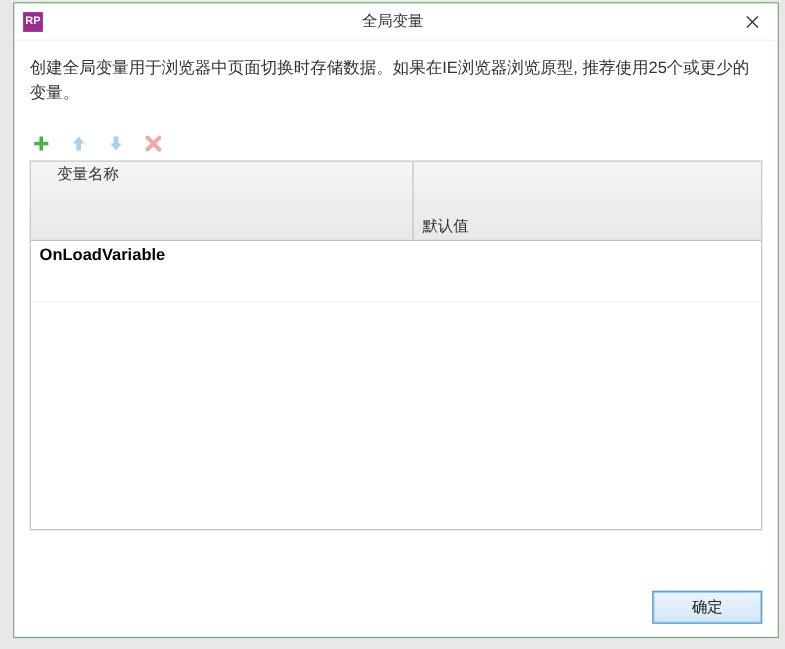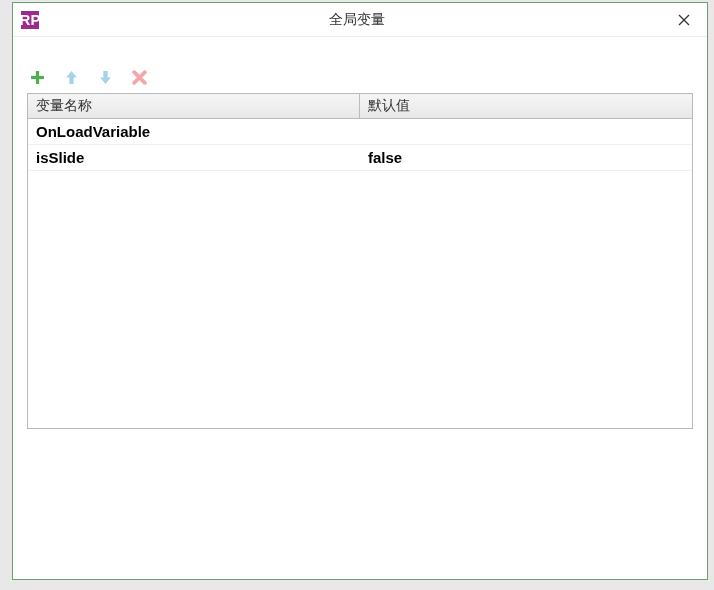--- a/index.html
+++ b/index.html
@@ -34,21 +34,21 @@
       border-bottom: 1px solid #eee;
     }
     .app-icon {
       width: 18px;
       height: 18px;
       background: #9b2a8e;
       display: flex;
       align-items: center;
       justify-content: center;
       color: #fff;
-      font-size: 15px;
+      font-size: 10px;
       font-weight: bold;
       margin-right: 6px;
     }
     .title-text {
       flex: 1;
       font-size: 14px;
       color: #333;
       text-align: center;
     }
     .close-btn {
@@ -94,35 +94,37 @@
       margin: 0 14px;
       border: 1px solid #bbb;
       height: 336px;
       background: #fff;
       overflow: hidden;
     }
     .thead {
       display: flex;
       background: linear-gradient(#f5f5f5, #e8e8e8);
       border-bottom: 1px solid #bbb;
+      padding-left: 16px;
     }
     .th {
       padding: 3px 8px;
       font-size: 14px;
       color: #333;
       border-right: 1px solid #bbb;
     }
     .th:last-child {
       border-right: none;
     }
     .col-name {
       width: 332px;
     }
     .col-value {
       flex: 1;
+      margin-top: 47px;
     }
     .tbody {
     }
     .trow {
       display: flex;
       border-bottom: 1px solid #f0f0f0;
     }
     .td {
       padding: 4px 8px;
       font-size: 15px;
@@ -159,20 +161,21 @@
     <div class="title-text">全局变量</div>
     <div class="close-btn">
       <svg viewBox="0 0 12 12">
         <line x1="1" y1="1" x2="11" y2="11" stroke="#333" stroke-width="1.2"></line>
         <line x1="11" y1="1" x2="1" y2="11" stroke="#333" stroke-width="1.2"></line>
       </svg>
     </div>
   </div>
 
   <div class="content">
+    <p class="desc">创建全局变量用于浏览器中页面切换时存储数据。如果在IE浏览器浏览原型, 推荐使用25个或更少的变量。</p>
   </div>
 
   <div class="toolbar">
     <div class="tool-btn">
       <svg viewBox="0 0 14 14">
         <rect x="5.5" y="1" width="3" height="12" fill="#4caf50"></rect>
         <rect x="1" y="5.5" width="12" height="3" fill="#4caf50"></rect>
       </svg>
     </div>
     <div class="tool-btn">
@@ -196,21 +199,20 @@
   <div class="table-wrap">
     <div class="thead">
       <div class="th col-name">变量名称</div>
       <div class="th col-value">默认值</div>
     </div>
     <div class="tbody">
       <div class="trow">
         <div class="td col-name">OnLoadVariable</div>
         <div class="td col-value"></div>
       </div>
-      <div class="trow">
-        <div class="td col-name">isSlide</div>
-        <div class="td col-value">false</div>
-      </div>
-    </div>
-  </div>
-
+    </div>
+  </div>
+
+  <div class="footer">
+    <div class="ok-btn">确定</div>
+  </div>
 
 </div>
 
 </body></html>

